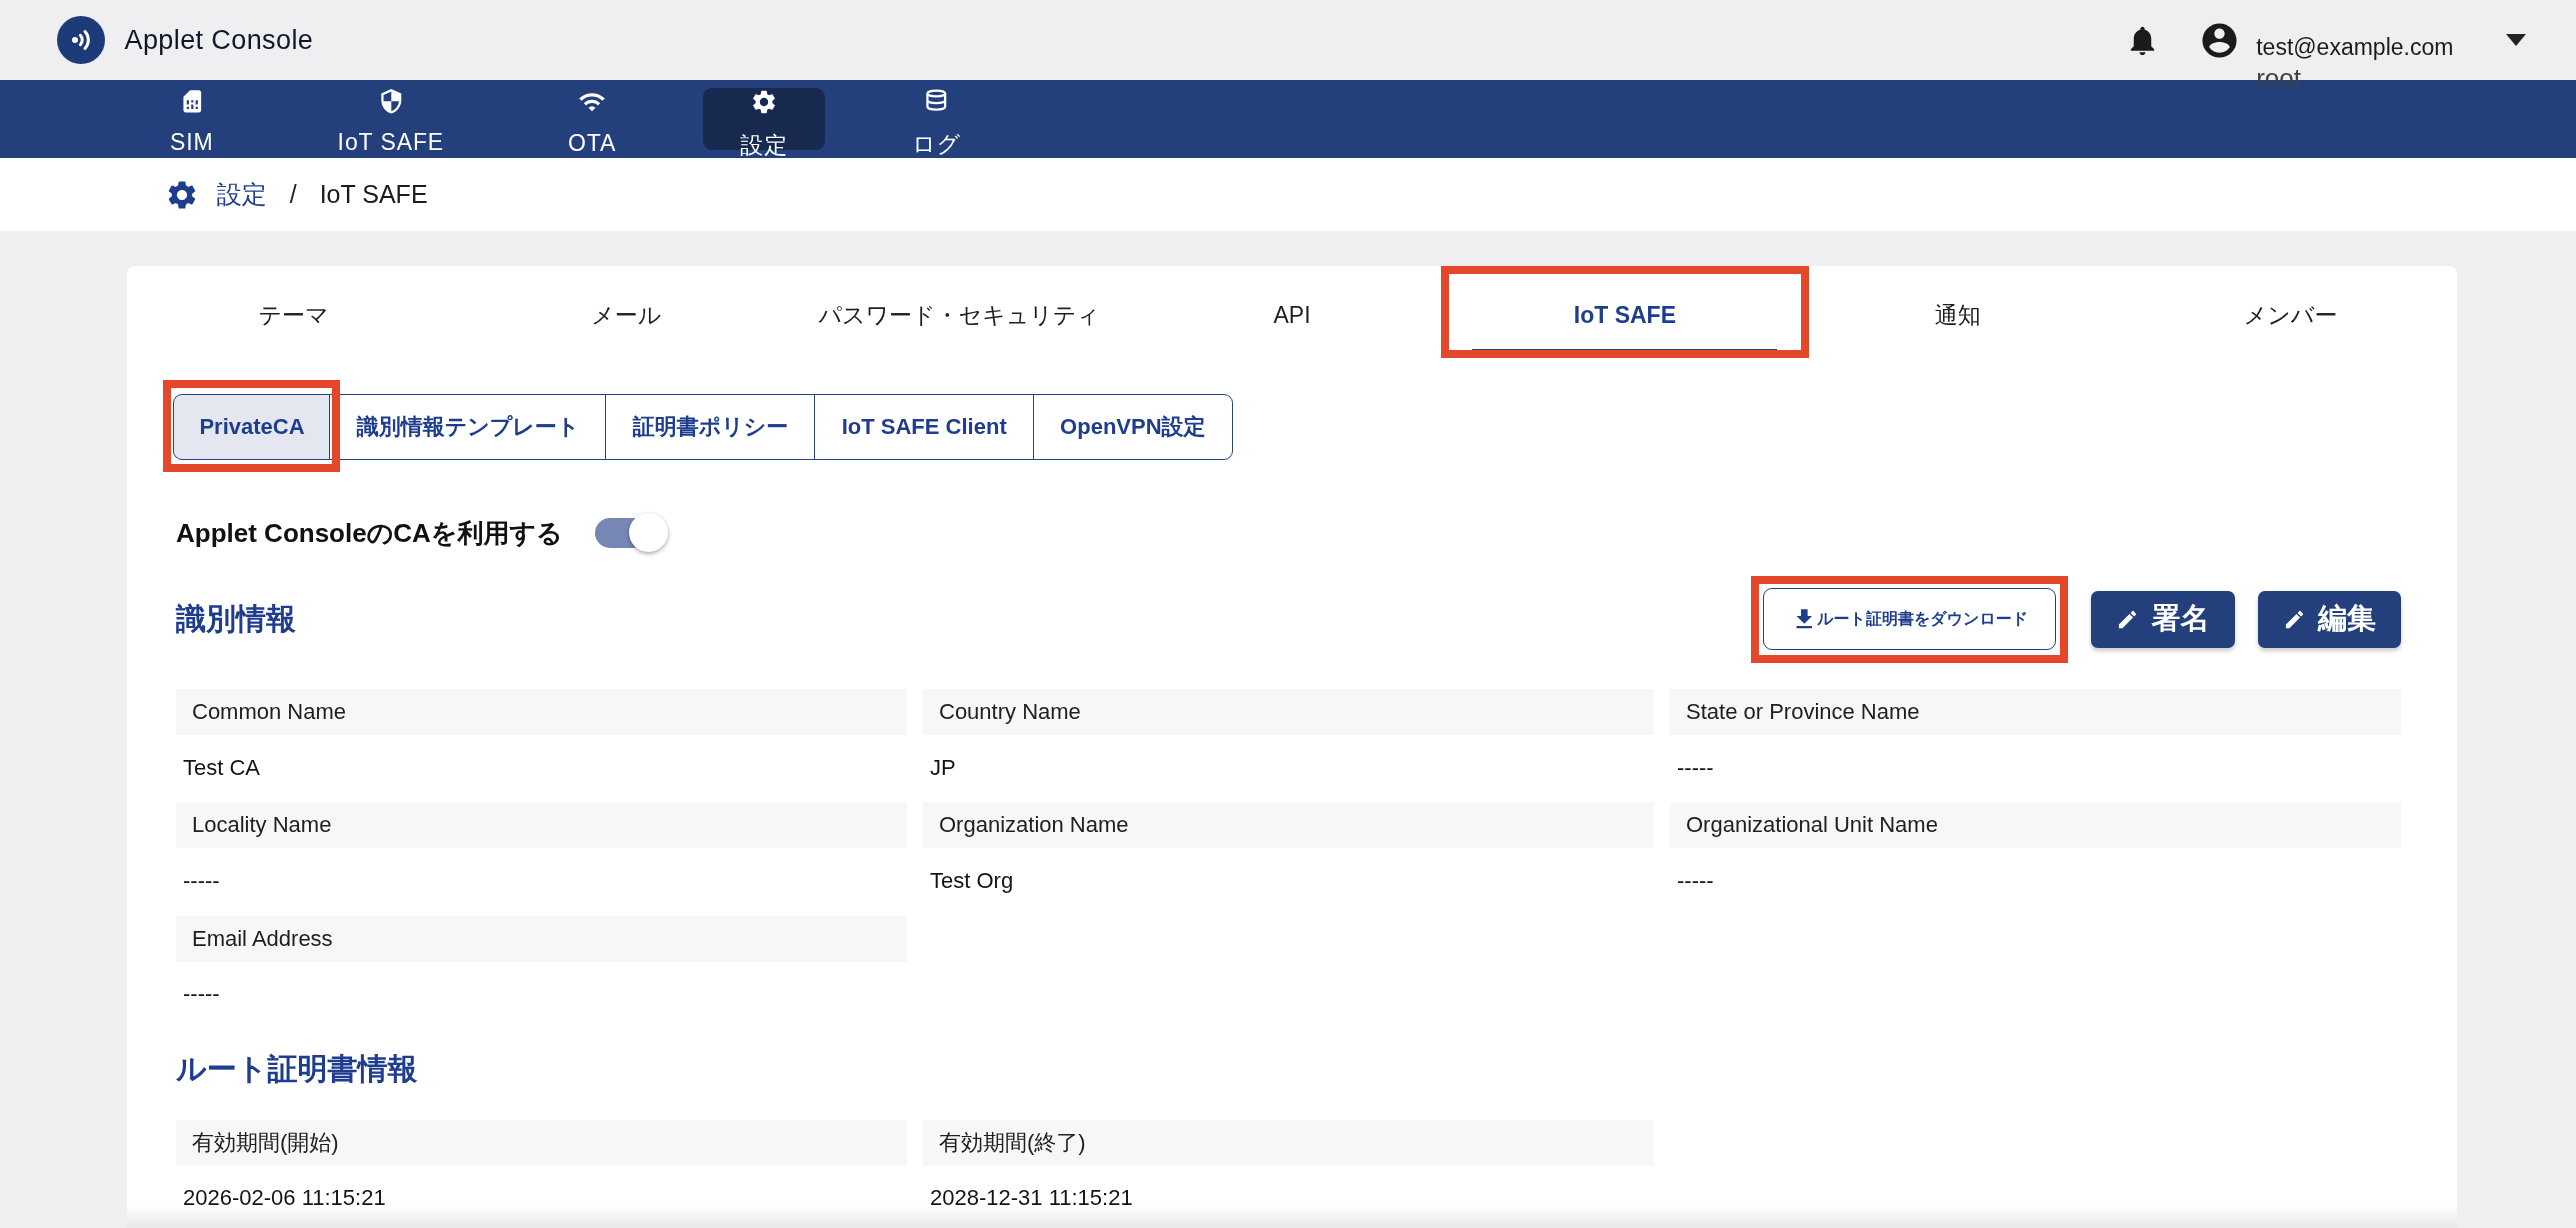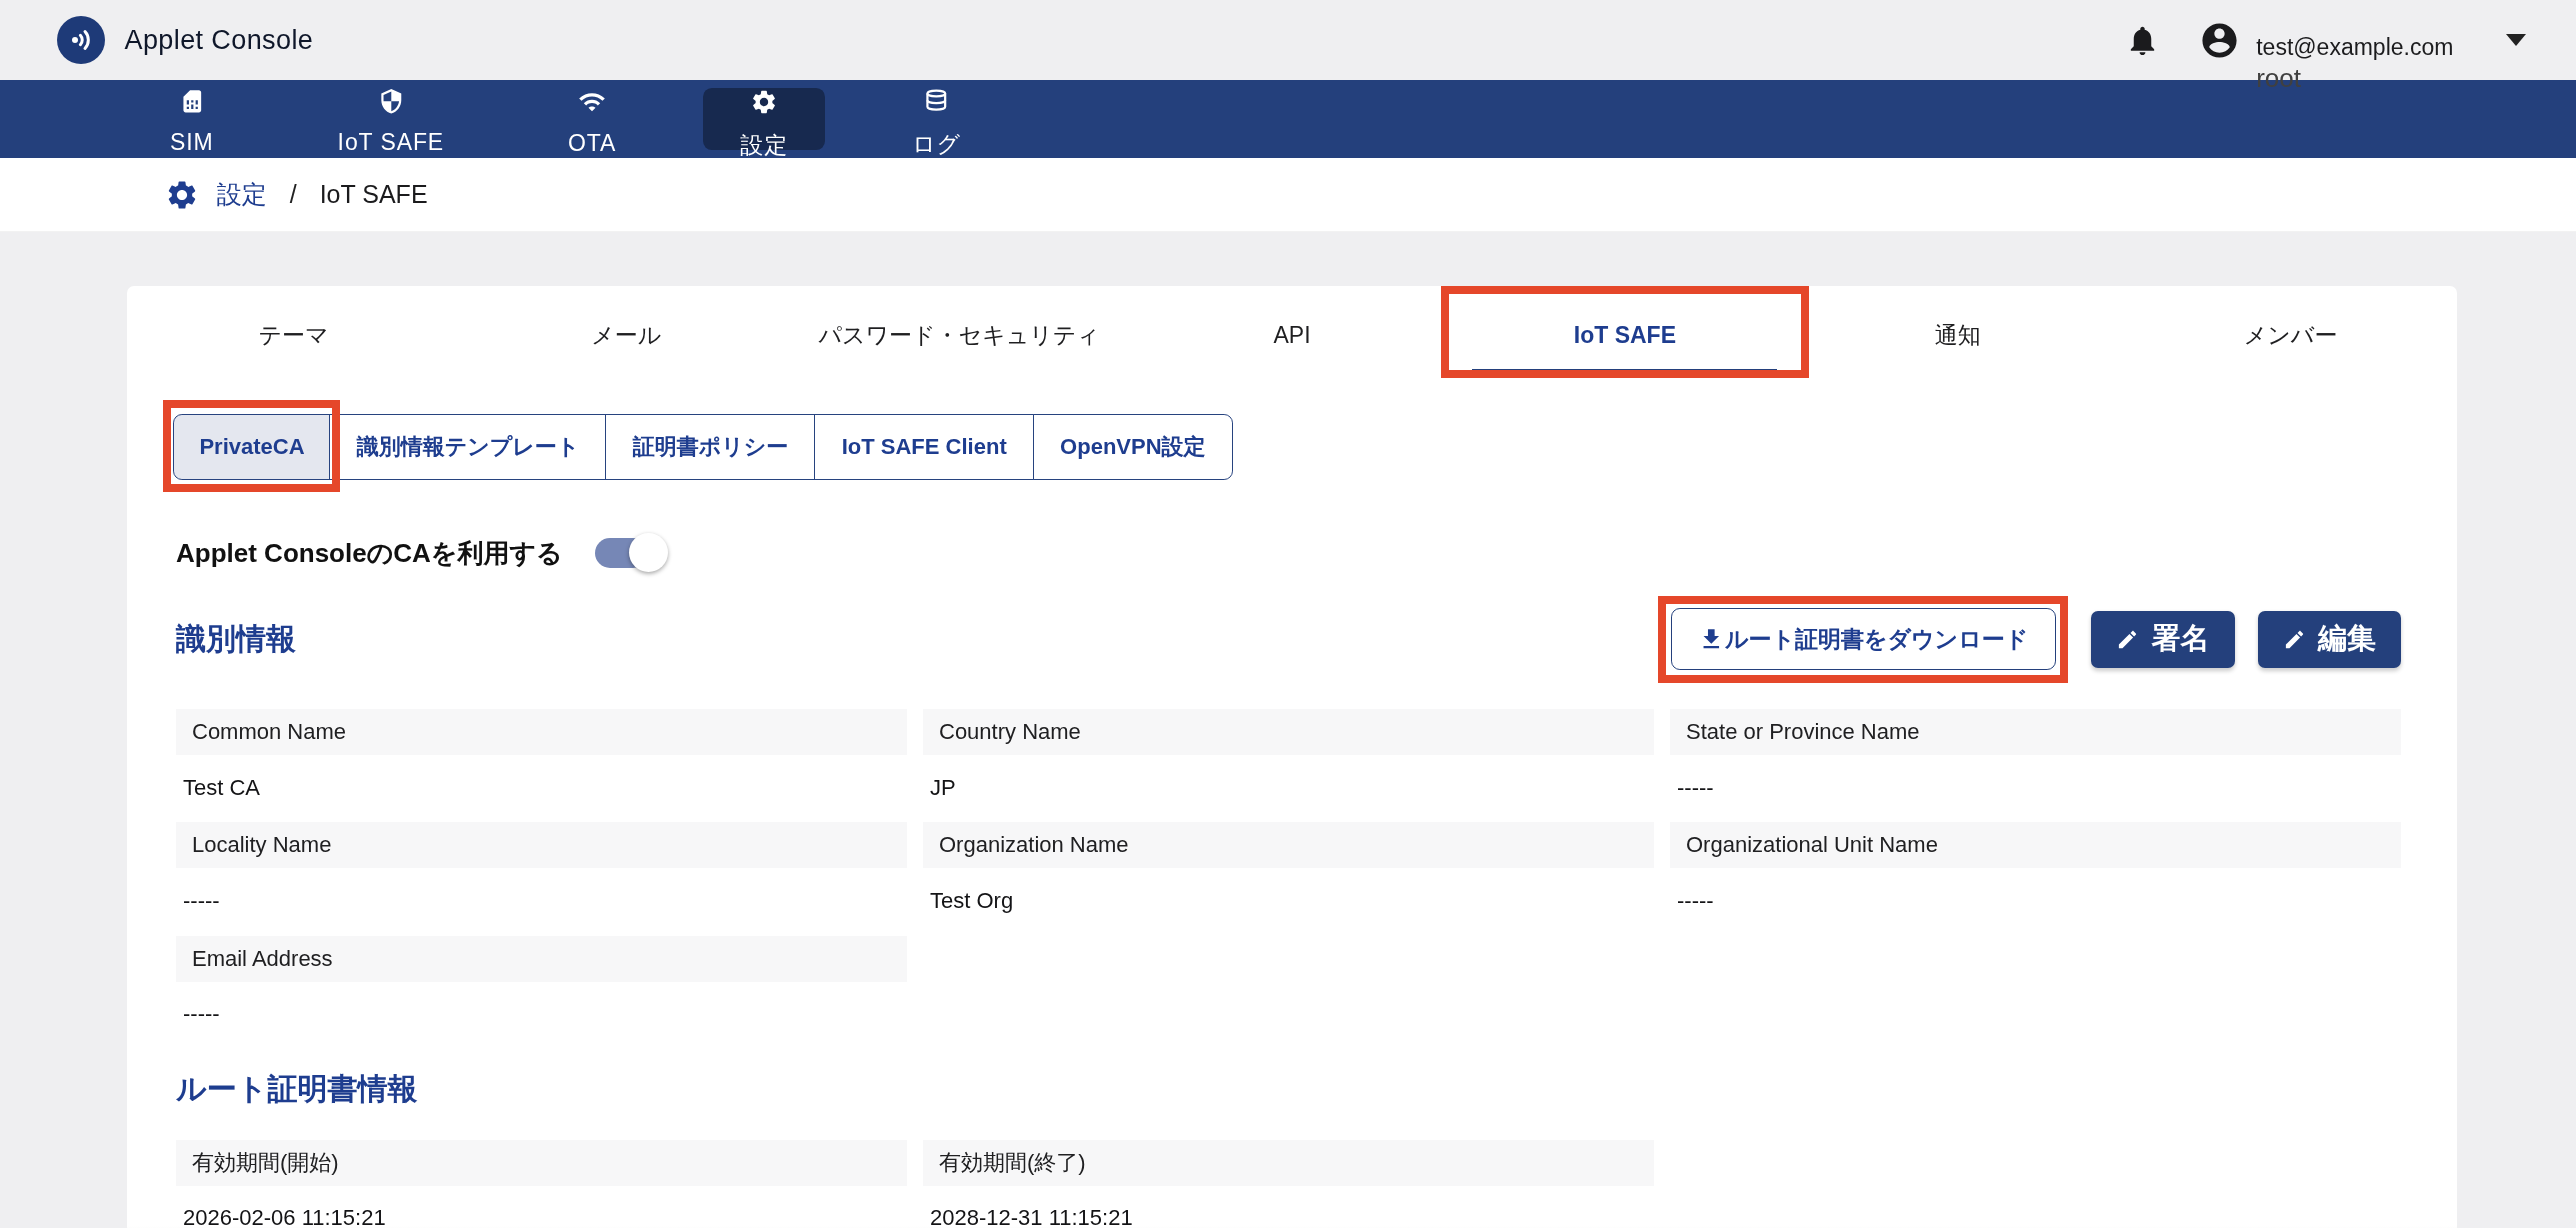--- a/index.html
+++ b/index.html
@@ -55,21 +55,21 @@
   
   .breadcrumb-bar{
     height:74px;background:#fff;display:flex;align-items:center;
     padding-left:165px;border-bottom:0.9px solid rgba(0,0,0,.05);
   }
   .crumb-link{display:flex;align-items:center;gap:17.7px;color:var(--accent);
     font-size:25px;cursor:pointer;text-decoration:none;}
   .crumb-sep{margin:0 23px;font-size:25px;color:#222;}
   .crumb-current{font-size:25px;color:#1b1b1d;}
   
-  .page{padding-top:54px;height:776px;background:var(--page-bg);}
+  .page{padding-top:34px;height:776px;background:var(--page-bg);}
   .card{
     position:relative;margin:0 119px 0 127px;background:#fff;
     border-radius:7px 7px 0 0;height:963px;
   }
   .card-fade{position:absolute;left:0;right:0;bottom:0;height:23px;
     background:linear-gradient(to bottom,rgba(255,255,255,0),rgba(228,228,230,.9));pointer-events:none;}
   
   .tabs{display:flex;height:90px;position:relative;}
   .tab{
     flex:1;display:flex;align-items:center;justify-content:center;
@@ -101,21 +101,21 @@
   .switch .thumb{position:absolute;right:-8.9px;top:1.8px;width:39px;height:39px;border-radius:50%;
     background:#fff;box-shadow:0 1.8px 4.4px rgba(0,0,0,.35);}
   
   .section-row{display:flex;align-items:center;justify-content:space-between;
     margin:21px 56px 0 49px;}
   .section-title{font-size:30px;font-weight:bold;color:var(--accent);}
   .btn-group{display:flex;align-items:center;gap:23px;}
   .dl-annotation{border:8.9px solid var(--red);padding:4.4px;}
   .btn-outlined{
     height:62px;background:#fff;border:1.8px solid var(--navy);border-radius:8.9px;
-    color:var(--accent);font-size:23px;font-weight:bold;display:flex;align-items:center;
+    color:var(--accent);font-size:16px;font-weight:bold;display:flex;align-items:center;
     padding:0 26.6px;cursor:pointer;font-family:inherit;
   }
   .btn-filled{
     height:57px;min-width:128px;background:var(--navy);border:none;border-radius:7px;
     color:#fff;font-size:29px;font-weight:bold;display:flex;align-items:center;justify-content:center;
     gap:12.4px;padding:0 25px;cursor:pointer;font-family:inherit;box-shadow:0 2.7px 4.4px rgba(0,0,0,.2);
   }
   
   .fields{display:grid;grid-template-columns:repeat(3,1fr);column-gap:16px;row-gap:21px;
     margin:26.6px 56px 0 49px;}

